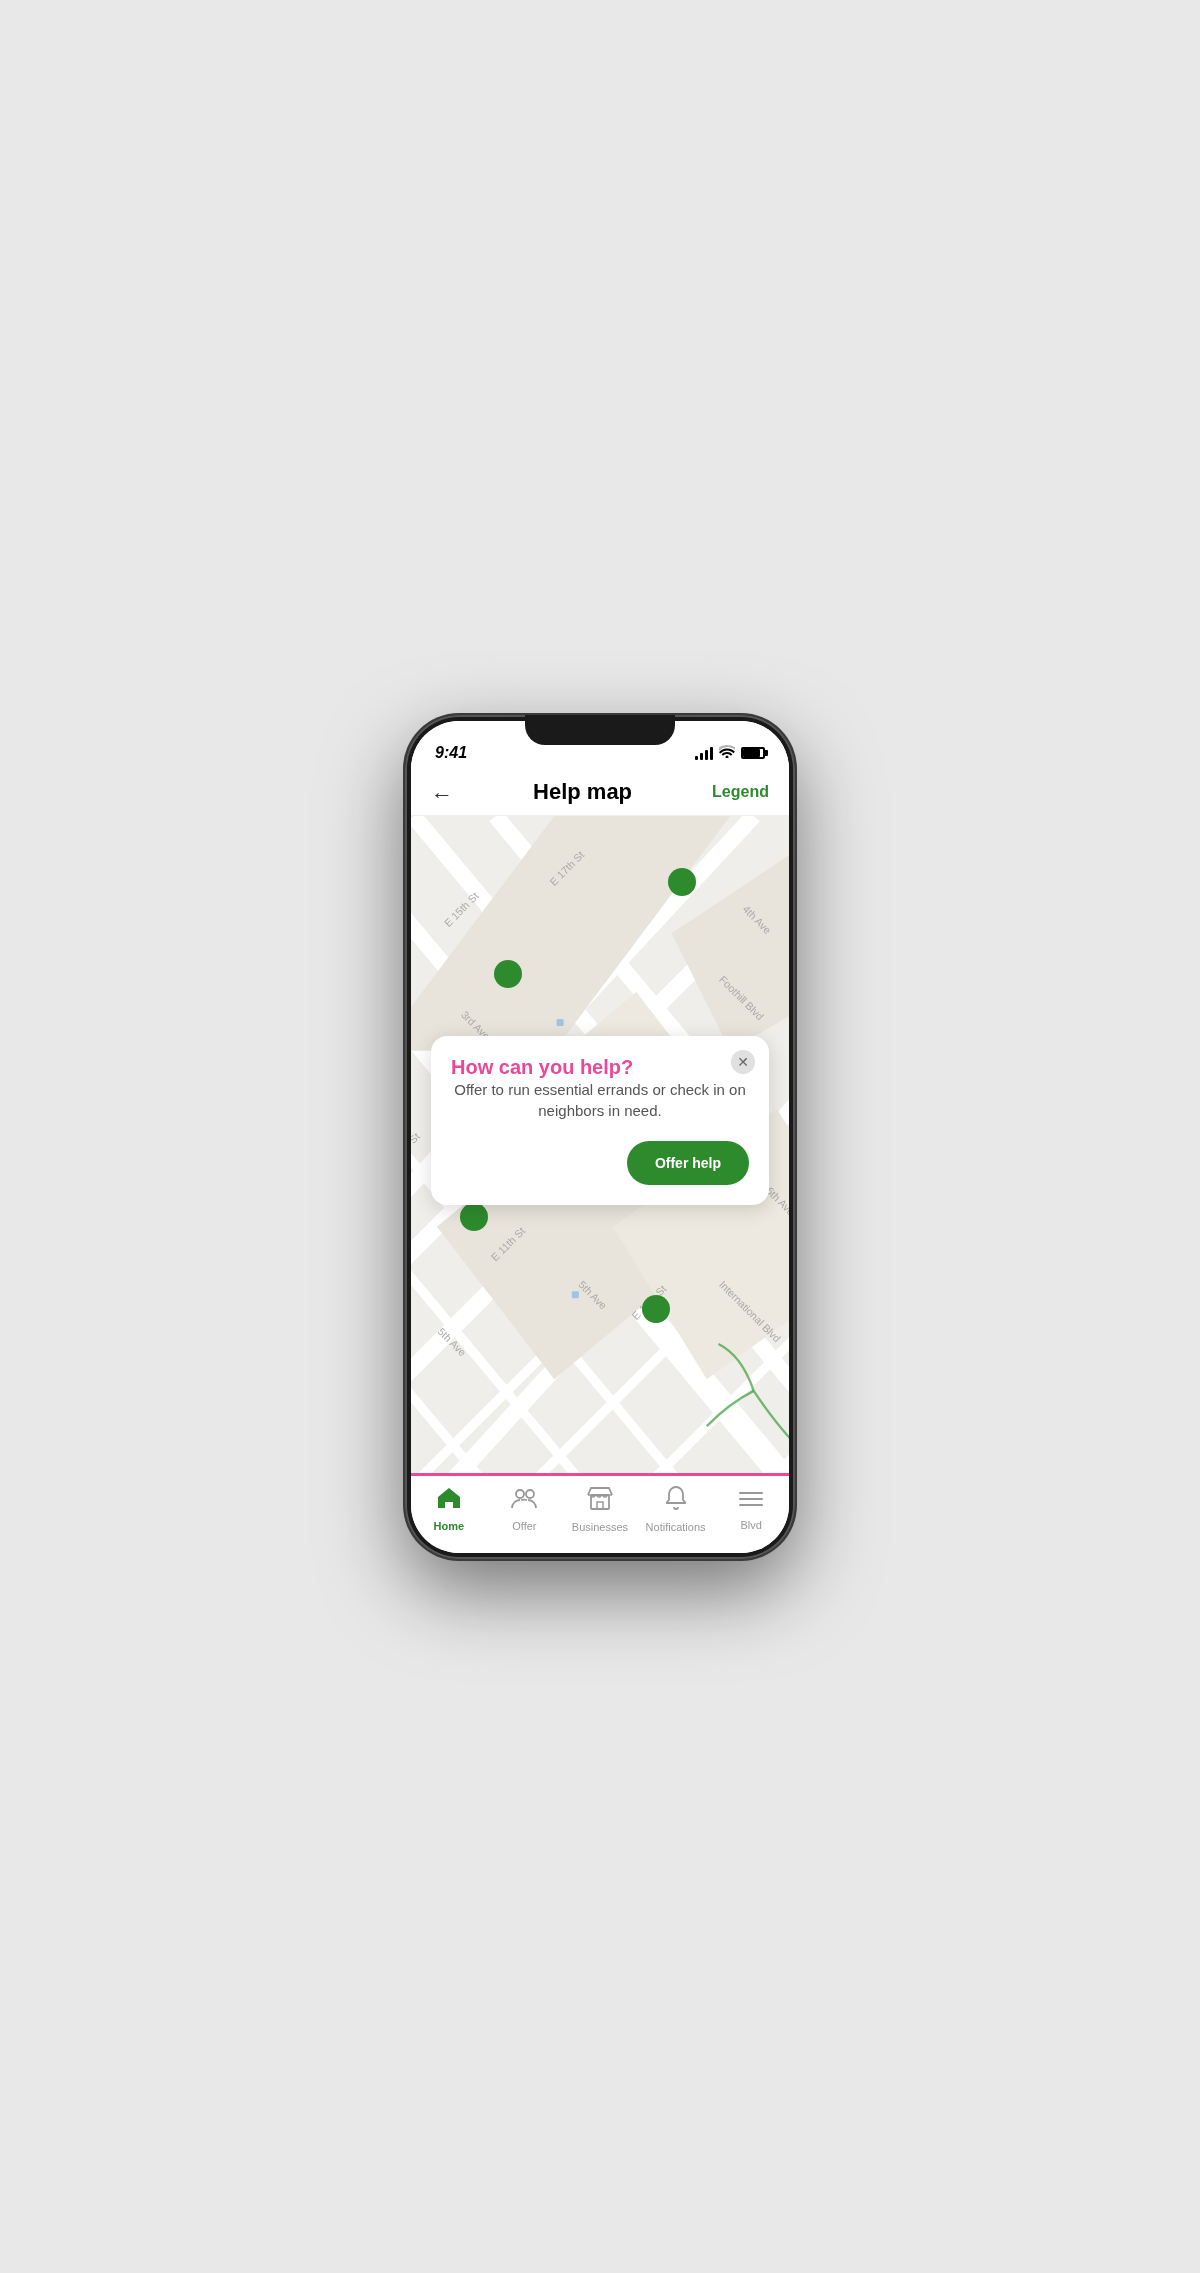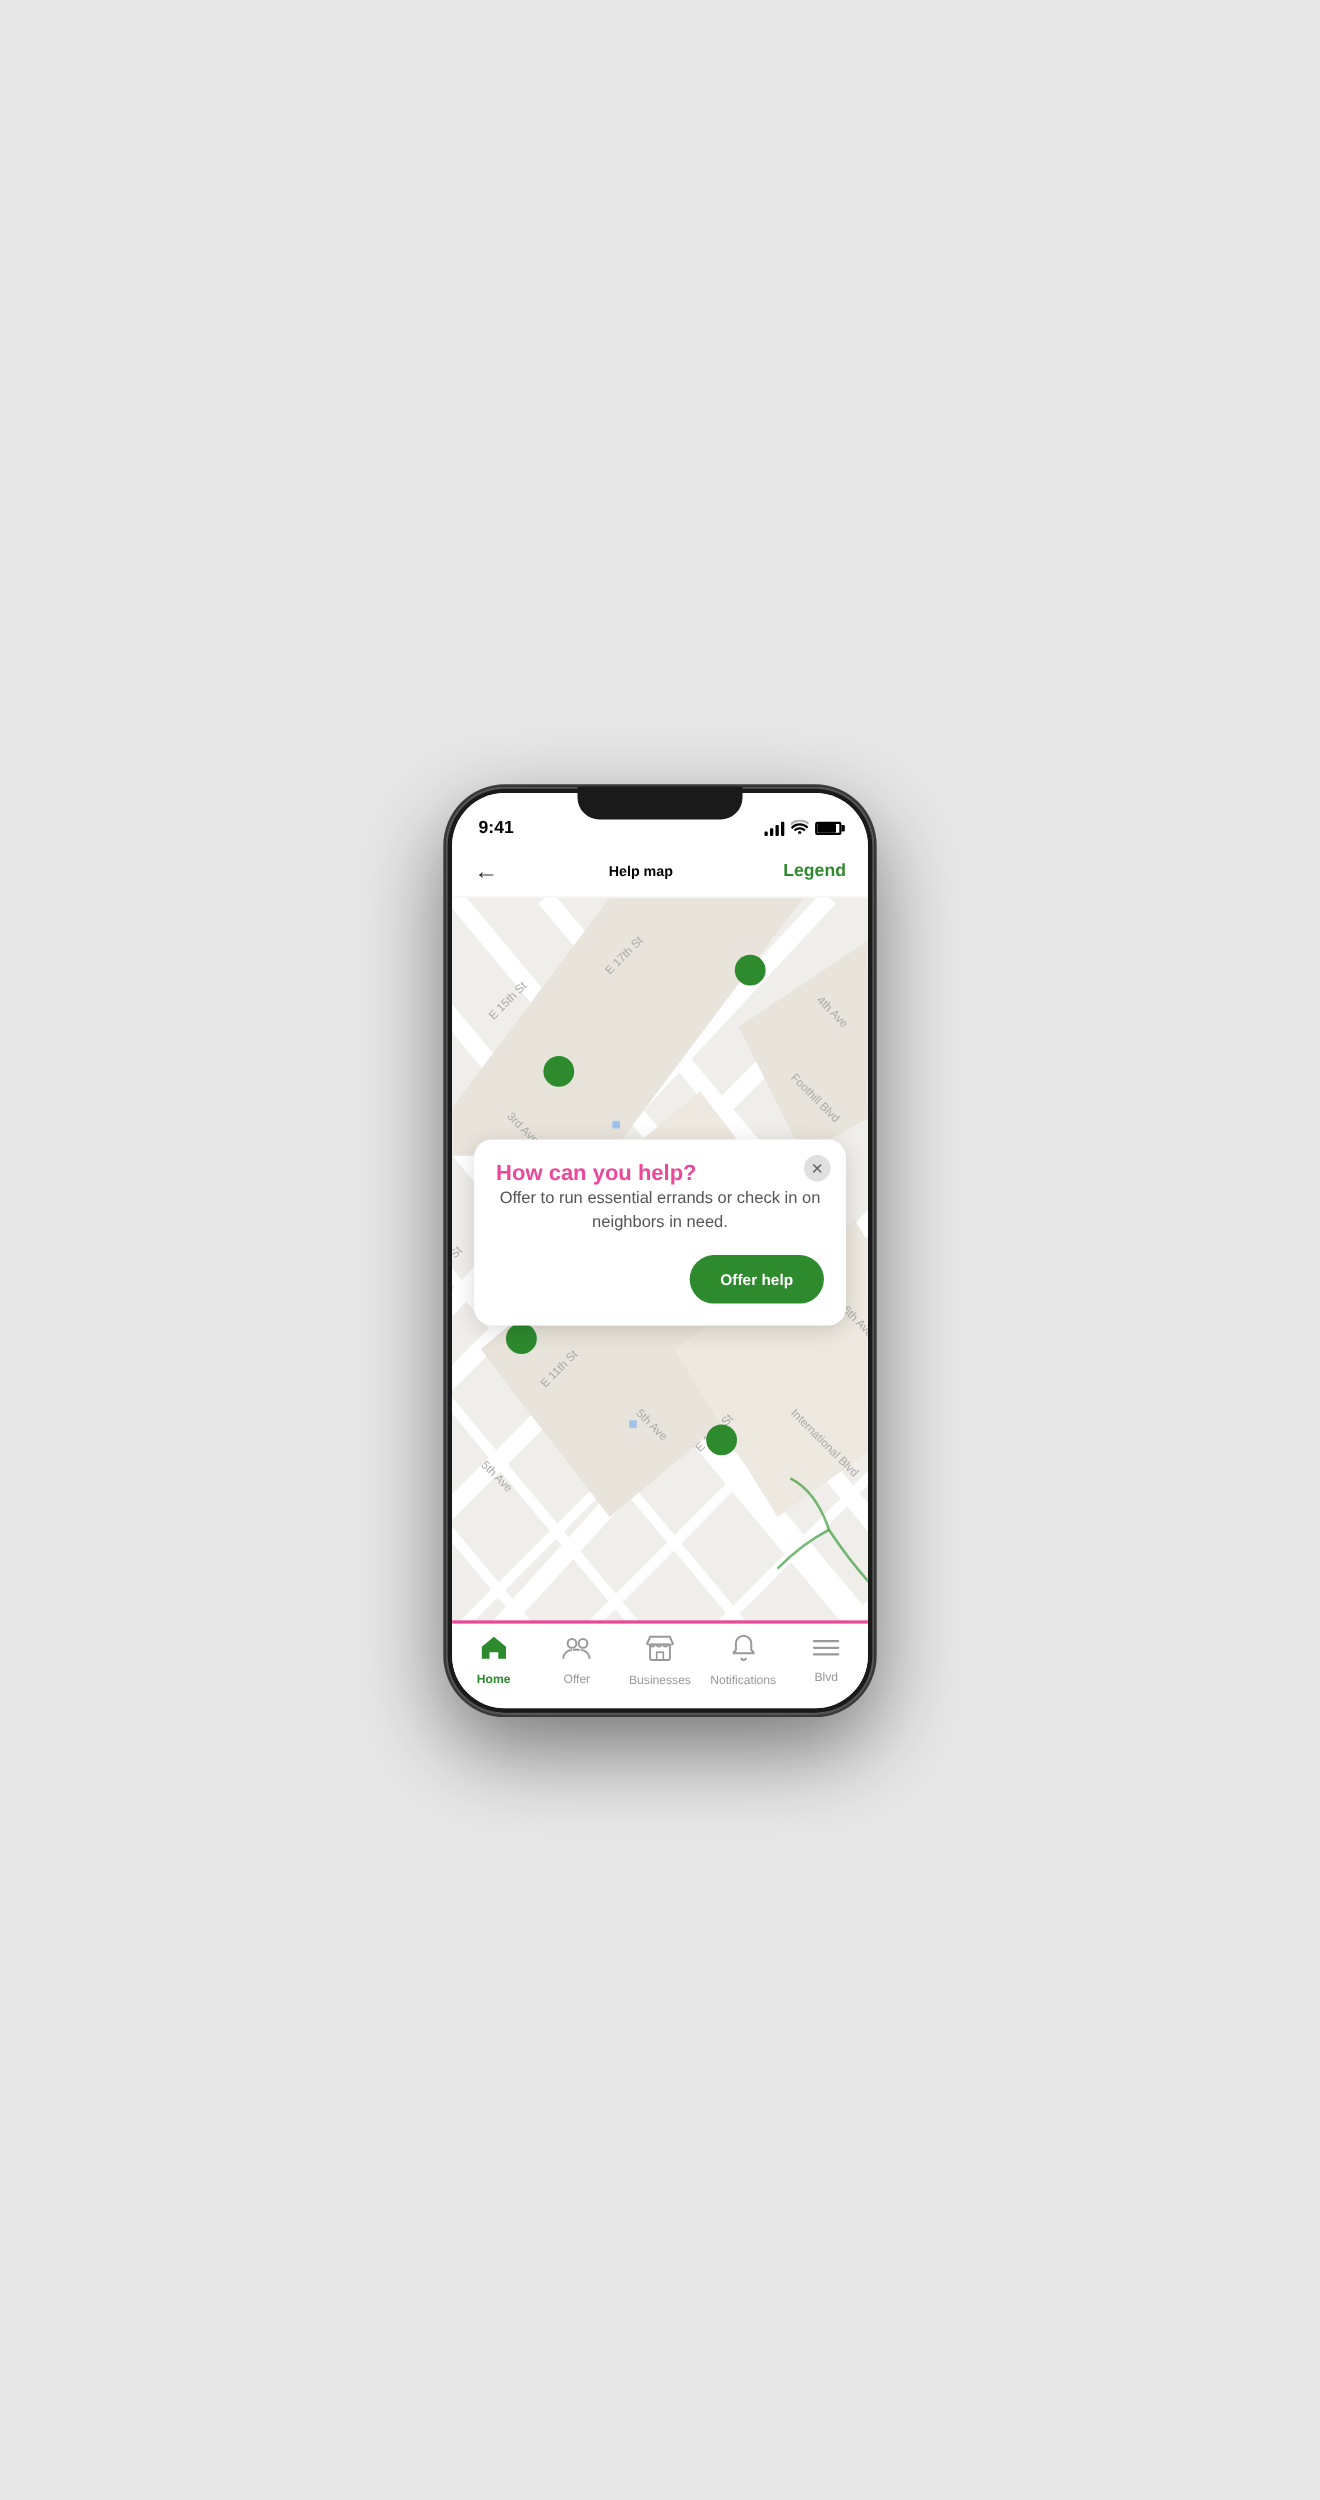--- a/index.html
+++ b/index.html
@@ -67,20 +67,21 @@
     
     .status-bar {
       display: flex;
       justify-content: space-between;
       align-items: center;
       padding: 14px 24px 0;
       height: 50px;
       position: relative;
       z-index: 99;
       background: #fff;
+      font-style: italic;
     }
     .status-time {
       font-size: 16px;
       font-weight: 700;
       color: #000;
     }
     .status-icons {
       display: flex;
       align-items: center;
       gap: 6px;
@@ -134,21 +135,21 @@
       padding: 8px 20px 10px;
       background: #fff;
       border-bottom: 1px solid #f0f0f0;
     }
     .back-btn {
       font-size: 22px;
       color: #333;
       cursor: pointer;
     }
     .header-title {
-      font-size: 13px;
+      font-size: 22px;
       font-weight: 700;
       color: #000;
     }
     .legend-btn {
       font-size: 16px;
       color: #2d8a2d;
       font-weight: 700;
       cursor: pointer;
     }
     

